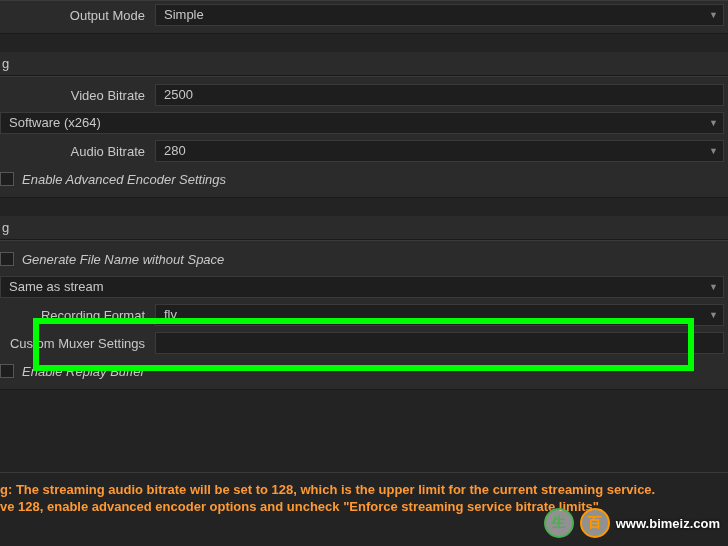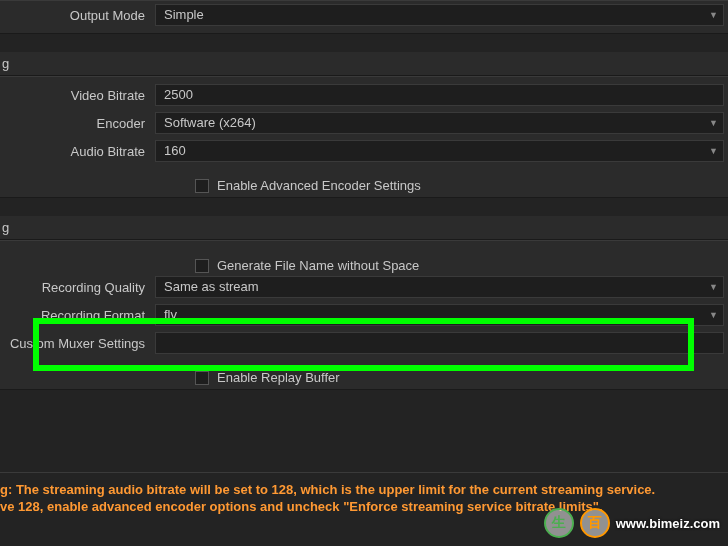--- a/index.html
+++ b/index.html
@@ -61,23 +61,23 @@
       position: absolute;
       right: 6px;
       top: 50%;
       transform: translateY(-50%);
       color: #888;
       font-size: 9px;
       pointer-events: none;
     }
     .checkbox-row {
       display: flex;
-      align-items: flex-end;
+      align-items: center;
       height: 28px;
-      padding-left: 195px;
+      font-style: italic;
     }
     .checkbox {
       width: 14px;
       height: 14px;
       background: #1e1e1e;
       border: 1px solid #555;
       margin-right: 8px;
       flex-shrink: 0;
     }
     .gap { height: 18px; background: #232323; }
@@ -149,53 +149,51 @@
 
 <div class="section-tab">g</div>
 <div class="panel">
   <div class="row">
     <div class="label">Video Bitrate</div>
     <div class="field">
       <div class="textinput">2500</div>
     </div>
   </div>
   <div class="row">
-    <div class="label">Encoder</div>
     <div class="field">
       <div class="select-wrap">
         <div class="select">Software (x264)</div>
         <span class="chev">▼</span>
       </div>
     </div>
   </div>
   <div class="row">
     <div class="label">Audio Bitrate</div>
     <div class="field">
       <div class="select-wrap">
-        <div class="select">160</div>
+        <div class="select">280</div>
         <span class="chev">▼</span>
       </div>
     </div>
   </div>
   <div class="checkbox-row">
     <div class="checkbox"></div>
     <span>Enable Advanced Encoder Settings</span>
   </div>
 </div>
 
 <div class="gap"></div>
 
 <div class="section-tab">g</div>
 <div class="panel">
   <div class="checkbox-row">
     <div class="checkbox"></div>
     <span>Generate File Name without Space</span>
   </div>
   <div class="row">
-    <div class="label">Recording Quality</div>
     <div class="field">
       <div class="select-wrap">
         <div class="select">Same as stream</div>
         <span class="chev">▼</span>
       </div>
     </div>
   </div>
   <div class="row">
     <div class="label">Recording Format</div>
     <div class="field">

